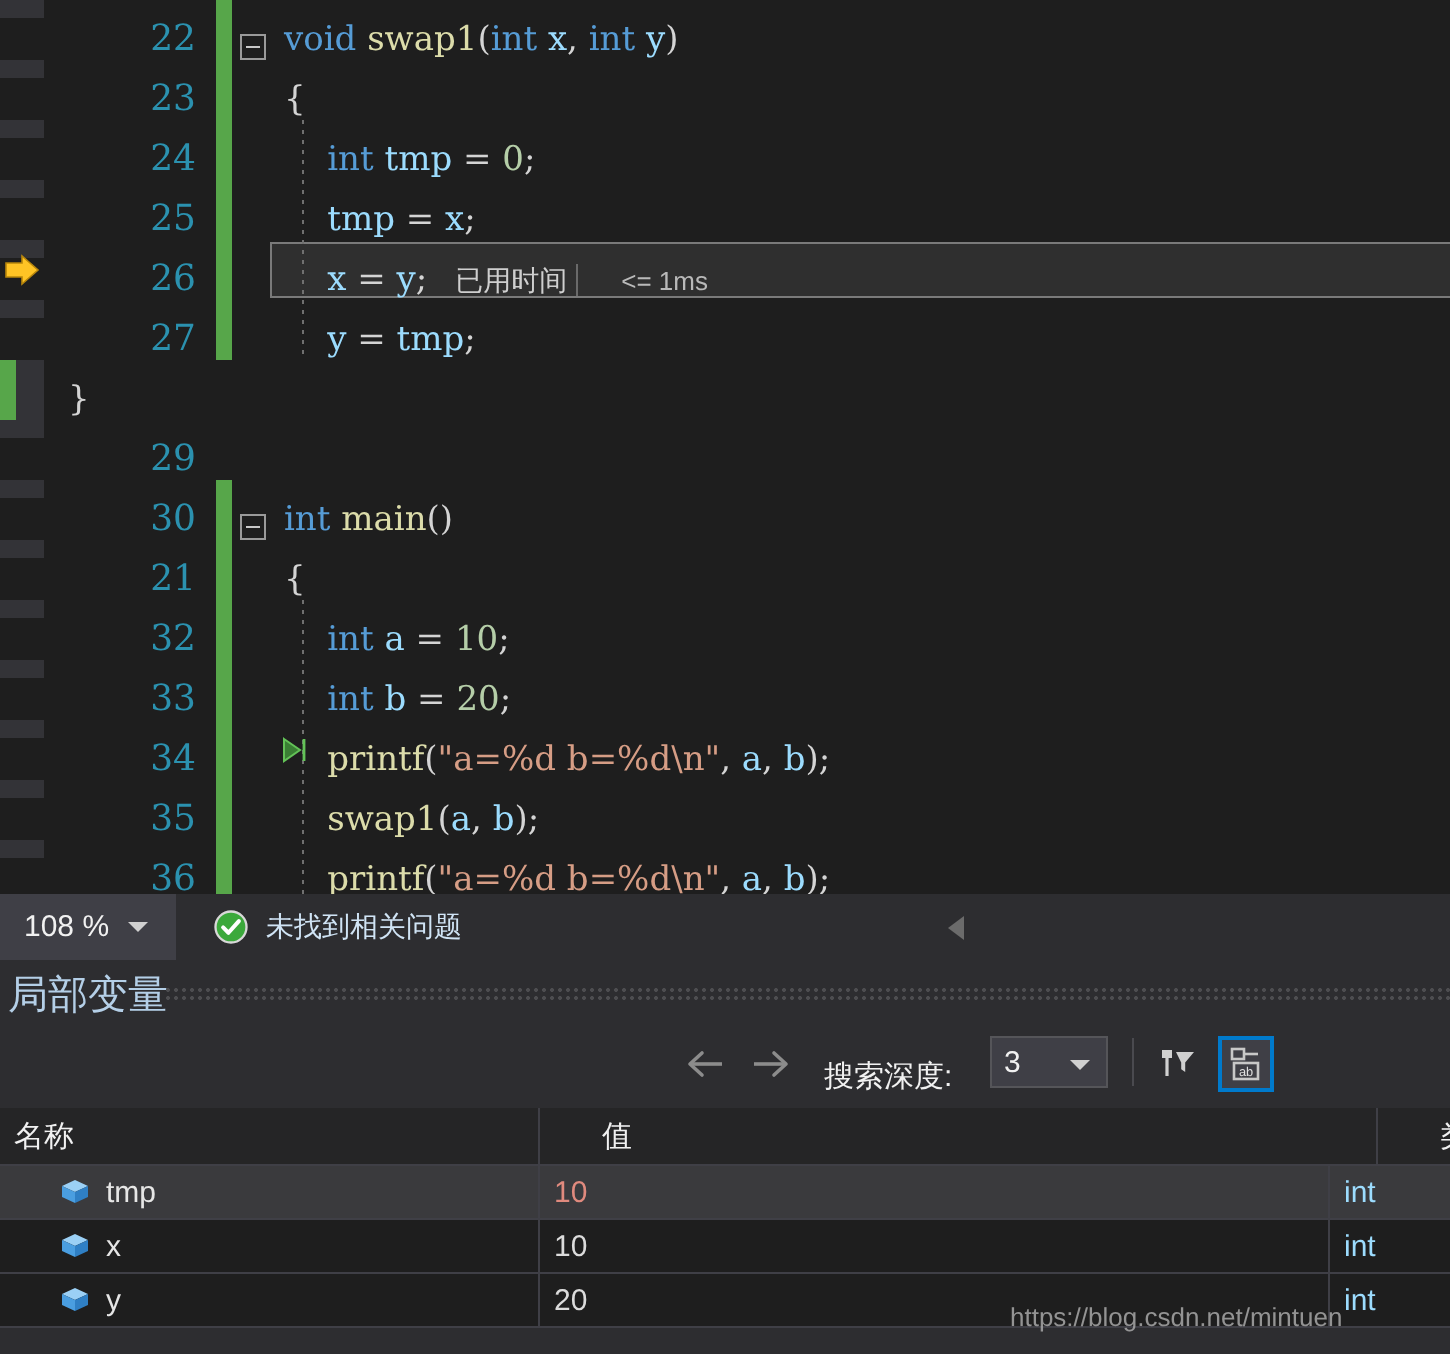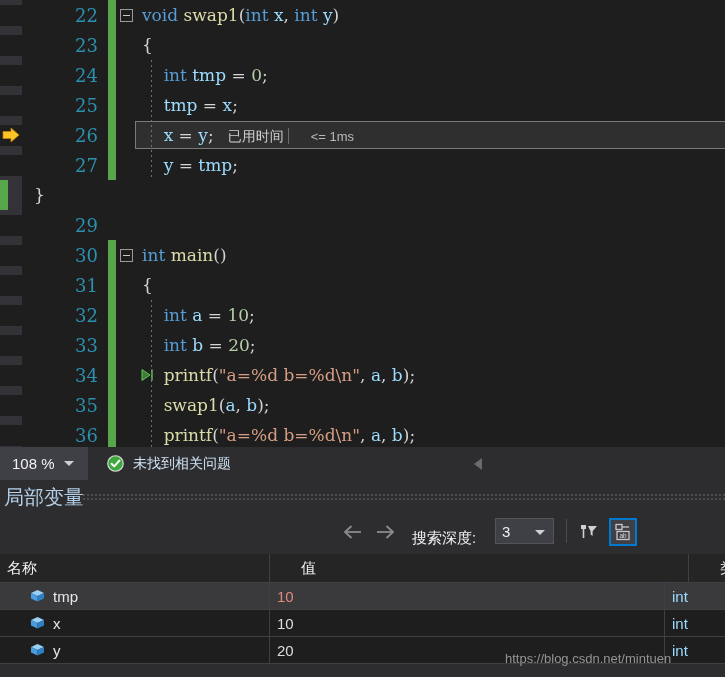--- a/index.html
+++ b/index.html
@@ -30,21 +30,21 @@
   .exec-arrow {
     position: absolute; left: 2px; width: 18px; height: 20px;
   }
 
   .code-rows { position: absolute; left: 0; top: 0; width: 725px; }
 
   .crow {
     position: relative;
     height: 30px;
     display: flex;
-    align-items: center;
+    align-items: flex-end;
     font-family: "DejaVu Serif", serif;
     font-size: 17px;
     white-space: pre;
   }
 
   .ln {
     width: 108px;
     min-width: 108px;
     text-align: right;
     padding-right: 10px;
@@ -344,21 +344,21 @@
         <div class="crow"><div class="ln">23</div><div class="chg"></div><div class="vline half-bot"></div><div class="codetext"><span class="pn">{</span></div></div>
         <div class="crow"><div class="ln">24</div><div class="chg"></div><div class="vline"></div><div class="indentdot"></div><div class="codetext"><span class="pn">    </span><span class="kw">int</span><span class="pn"> </span><span class="var">tmp</span><span class="pn"> = </span><span class="num">0</span><span class="pn">;</span></div></div>
         <div class="crow"><div class="ln">25</div><div class="chg"></div><div class="vline"></div><div class="indentdot"></div><div class="codetext"><span class="pn">    </span><span class="var">tmp</span><span class="pn"> = </span><span class="var">x</span><span class="pn">;</span></div></div>
         <div class="crow current"><div class="hl-band"></div><svg class="exec-arrow" viewBox="0 0 18 20" style="top:5px;z-index:5;">
             <path d="M1 6.5 L9 6.5 L9 3 L17 10 L9 17 L9 13.5 L1 13.5 Z" fill="#ffc425" stroke="#b8860b" stroke-width="0.8"></path>
           </svg><div class="ln">26</div><div class="chg"></div><div class="vline"></div><div class="indentdot"></div><div class="codetext"><span class="pn">    </span><span class="var">x</span><span class="pn"> = </span><span class="var">y</span><span class="pn">;</span><span class="elapsed"><span class="zh">已用时间</span><span>&lt;= 1ms</span></span></div></div>
         <div class="crow"><div class="ln">27</div><div class="chg"></div><div class="vline"></div><div class="indentdot"></div><div class="codetext"><span class="pn">    </span><span class="var">y</span><span class="pn"> = </span><span class="var">tmp</span><span class="pn">;</span></div></div>
         <div class="crow"><div class="chg"></div><div class="vline half-top"></div><div class="codetext"><span class="pn">}</span></div></div>
         <div class="crow"><div class="ln">29</div><div class="chg blank"></div><div class="vline none"></div><div class="codetext"></div></div>
         <div class="crow"><div class="ln">30</div><div class="chg"></div><div class="fold"><div class="fold-box"></div></div><div class="codetext"><span class="kw">int</span><span class="pn"> </span><span class="fn">main</span><span class="pn">()</span></div></div>
-        <div class="crow"><div class="ln">31</div><div class="chg"></div><div class="vline half-bot"></div><div class="codetext"><span class="pn">{</span></div></div>
+        <div class="crow"><div class="ln">21</div><div class="chg"></div><div class="vline half-bot"></div><div class="codetext"><span class="pn">{</span></div></div>
         <div class="crow"><div class="ln">32</div><div class="chg"></div><div class="vline"></div><div class="indentdot"></div><div class="codetext"><span class="pn">    </span><span class="kw">int</span><span class="pn"> </span><span class="var">a</span><span class="pn"> = </span><span class="num">10</span><span class="pn">;</span></div></div>
         <div class="crow"><div class="ln">33</div><div class="chg"></div><div class="vline"></div><div class="indentdot"></div><div class="codetext"><span class="pn">    </span><span class="kw">int</span><span class="pn"> </span><span class="var">b</span><span class="pn"> = </span><span class="num">20</span><span class="pn">;</span></div></div>
         <div class="crow"><svg class="runto" viewBox="0 0 16 16">
             <path d="M3 2.5 L11 8 L3 13.5 Z" fill="#3a7f34" stroke="#63c257" stroke-width="1"></path>
             <line x1="13" y1="2.5" x2="13" y2="13.5" stroke="#63c257" stroke-width="1.4"></line>
           </svg><div class="ln">34</div><div class="chg"></div><div class="vline"></div><div class="indentdot"></div><div class="codetext"><span class="pn">    </span><span class="fn">printf</span><span class="pn">(</span><span class="str">"a=%d b=%d\n"</span><span class="pn">, </span><span class="var">a</span><span class="pn">, </span><span class="var">b</span><span class="pn">);</span></div></div>
         <div class="crow"><div class="ln">35</div><div class="chg"></div><div class="vline"></div><div class="indentdot"></div><div class="codetext"><span class="pn">    </span><span class="fn">swap1</span><span class="pn">(</span><span class="var">a</span><span class="pn">, </span><span class="var">b</span><span class="pn">);</span></div></div>
         <div class="crow"><div class="ln">36</div><div class="chg"></div><div class="vline"></div><div class="indentdot"></div><div class="codetext"><span class="pn">    </span><span class="fn">printf</span><span class="pn">(</span><span class="str">"a=%d b=%d\n"</span><span class="pn">, </span><span class="var">a</span><span class="pn">, </span><span class="var">b</span><span class="pn">);</span></div></div>
       </div>
   </div>

